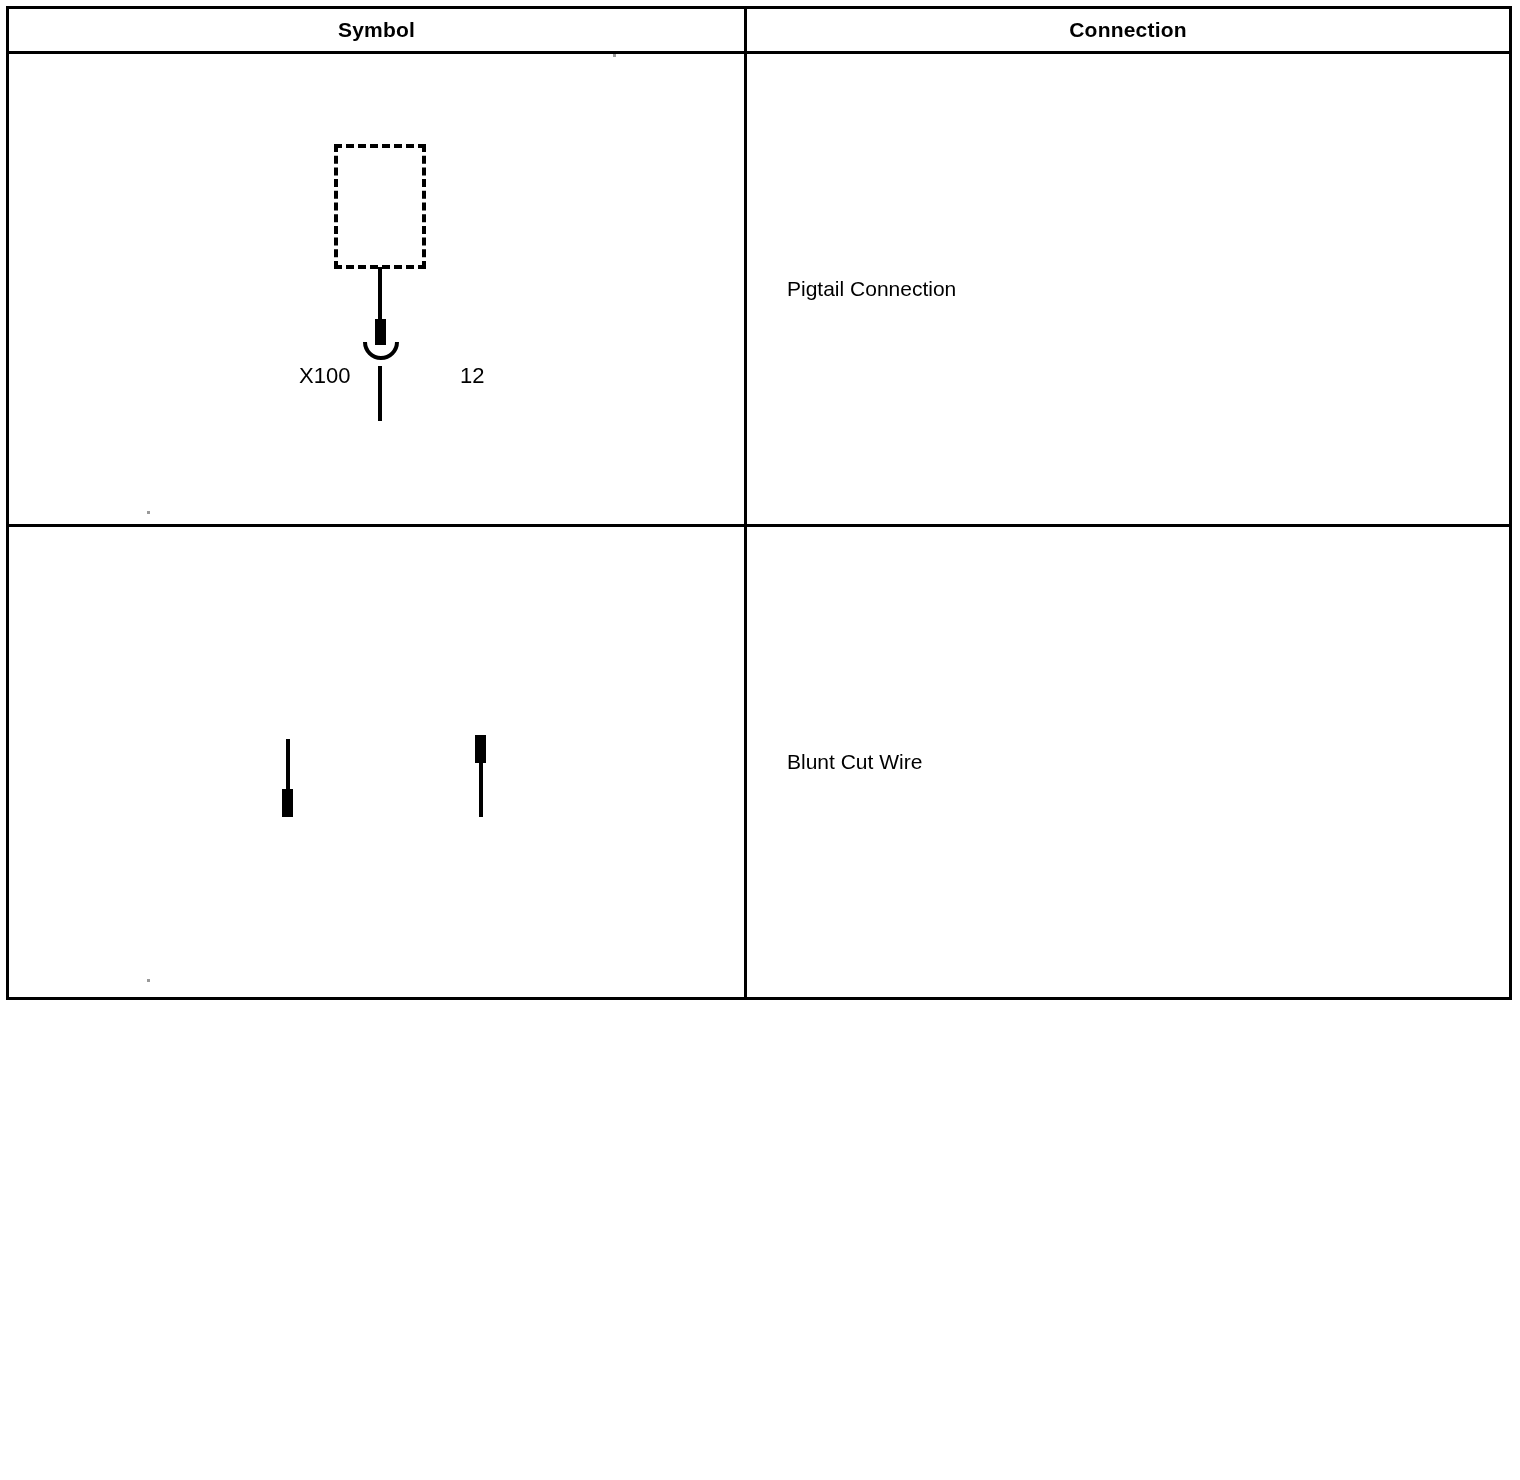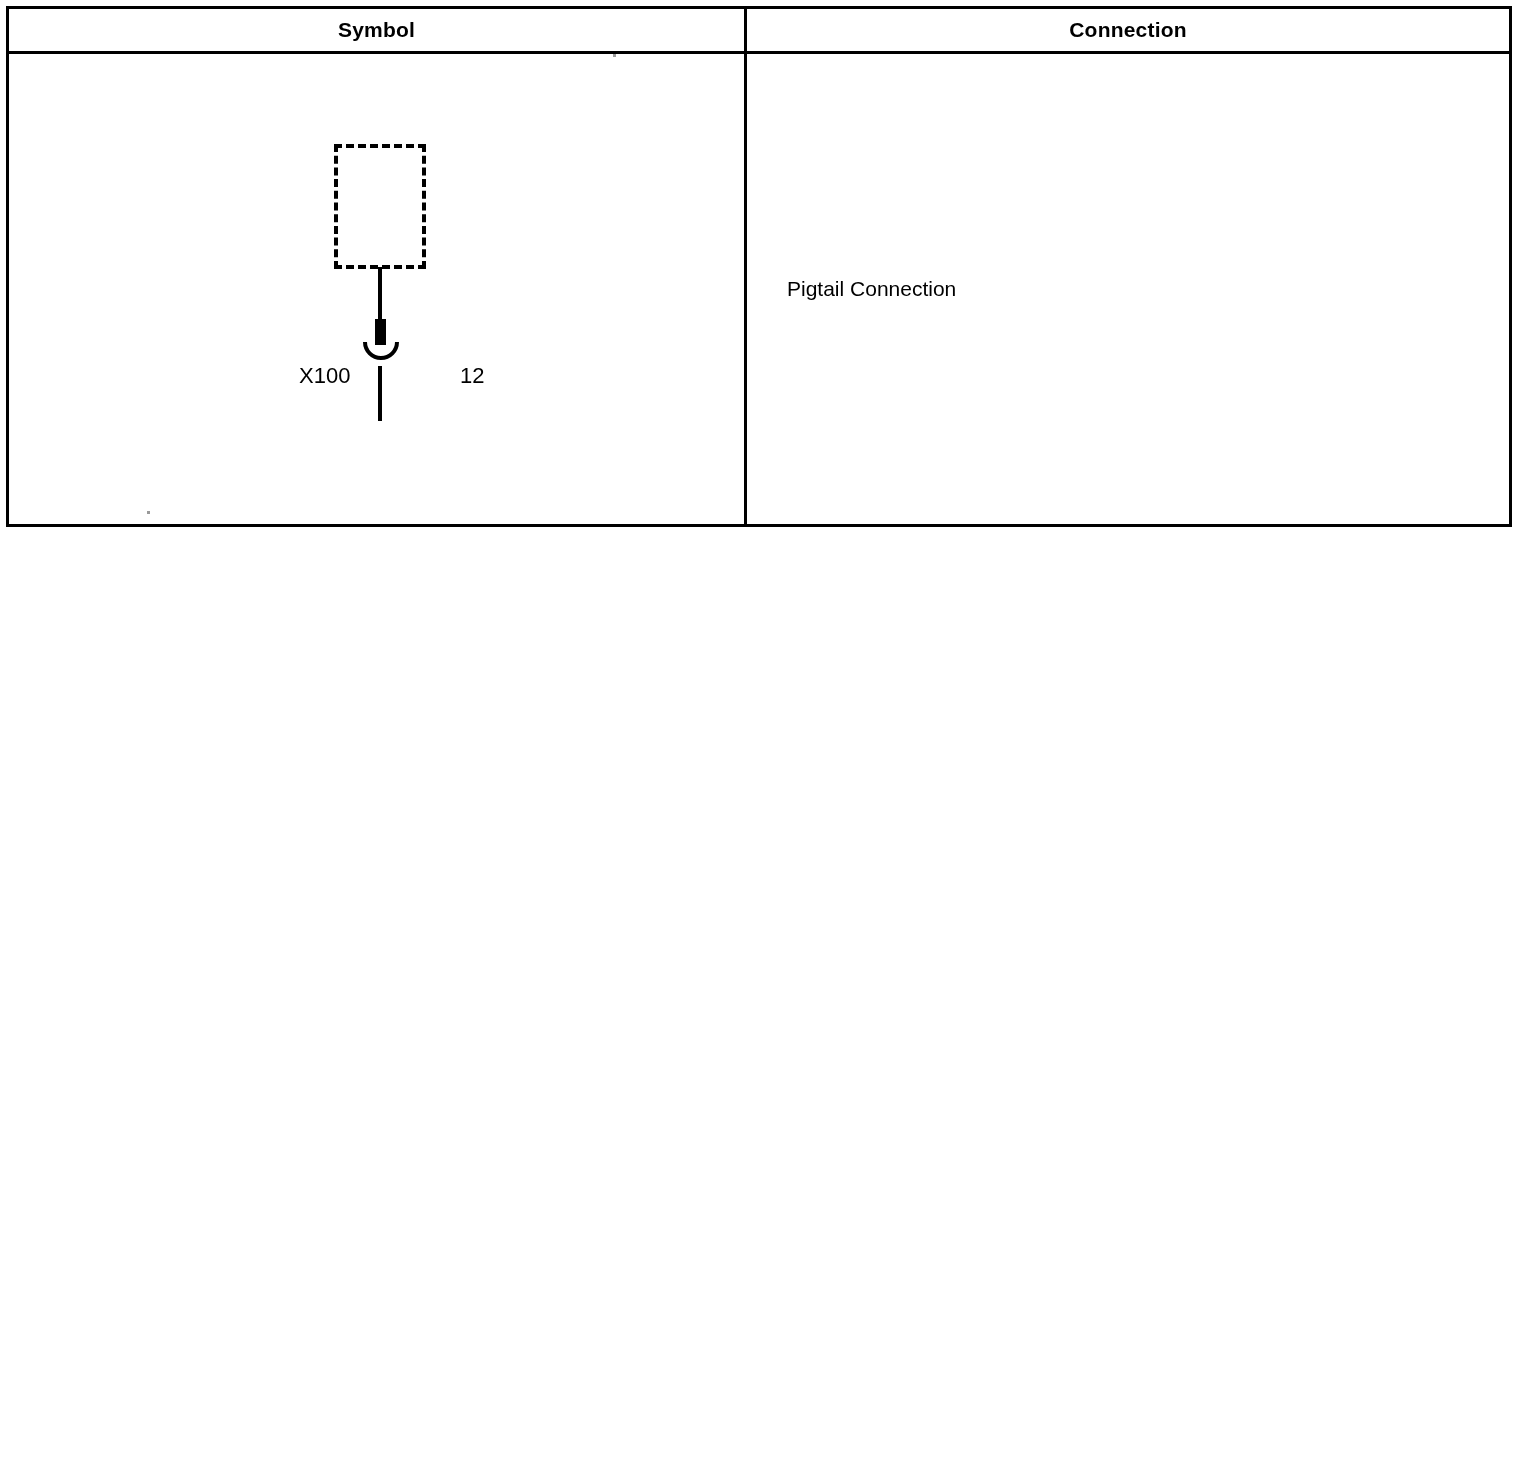--- a/index.html
+++ b/index.html
@@ -139,16 +139,33 @@
             <div class="speck" style="left:604px; top:0px;"></div>
             <div class="speck" style="left:138px; top:457px;"></div>
           </div>
         </td>
         <td class="desc-cell">
           <span class="desc-text">Pigtail Connection</span>
         </td>
       </tr>
 
 
+      <tr>
+        <td class="symbol-cell">
+          <div class="art">
+
+            <div class="vline" style="left:277px; top:212px; height:65px;"></div>
+            <div class="blunt" style="left:273px; top:262px; height:28px;"></div>
+
+            <div class="blunt" style="left:466px; top:208px; height:28px;"></div>
+            <div class="vline" style="left:470px; top:230px; height:60px;"></div>
+
+            <div class="speck" style="left:138px; top:452px;"></div>
+          </div>
+        </td>
+        <td class="desc-cell">
+          <span class="desc-text">Blunt Cut Wire</span>
+        </td>
+      </tr>
 
     </tbody>
   </table>
 </div>
 
 </body></html>

